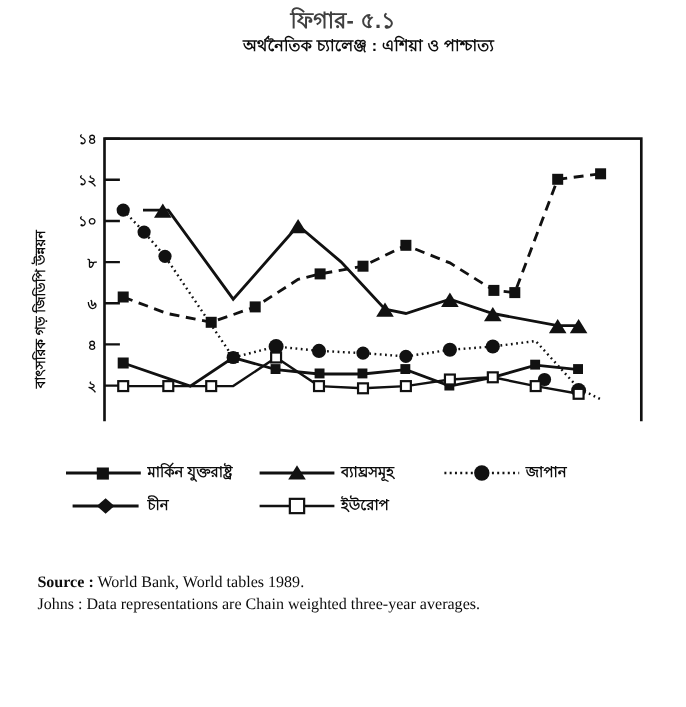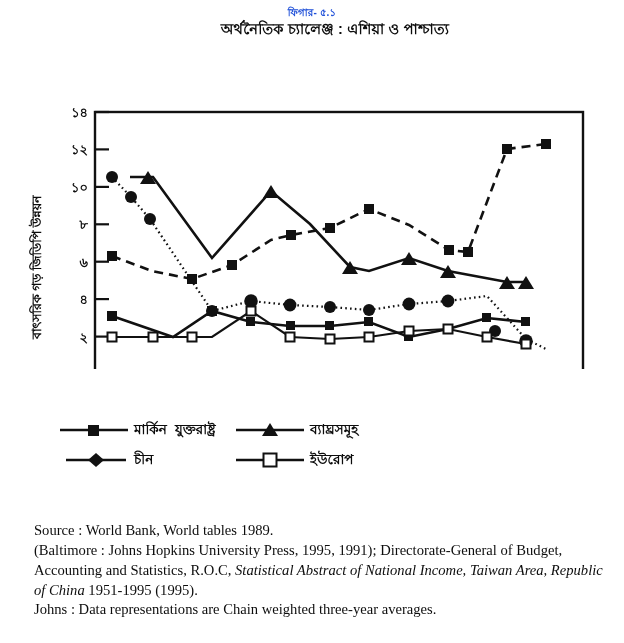--- a/index.html
+++ b/index.html
@@ -17,24 +17,24 @@
   }
 
   
   #figure-titles {
     text-align: center;
     padding-top: 6px;
   }
   .fig-title {
     font-family: "Liberation Sans", sans-serif;
     font-weight: bold;
-    font-size: 10px;
+    font-size: 20px;
     letter-spacing: .2px;
     line-height: 1.35;
-    color: #1d4ed8;
+    color: #404040;
   }
   .fig-subtitle {
     font-family: "Liberation Sans", sans-serif;
     font-weight: bold;
     font-size: 14.5px;
     letter-spacing: .2px;
     line-height: 1.35;
     color: #0c0c0c;
     padding-left: 46px;
   }
@@ -81,39 +81,39 @@
   .legend-item {
     display: flex;
     align-items: center;
     white-space: nowrap;
   }
   .legend-item.slot1 { width: 176px; }
   .legend-item.slot2 { width: 168px; align-items: center; }
   .legend-item.slot3 { width: 170px; }
   .legend-key { flex: 0 0 auto; }
   .legend-label {
-    font-family: Liberation Mono, monospace;
+    font-family: Liberation Sans, sans-serif;
     font-weight: bold;
     font-size: 13.5px;
     color: #0c0c0c;
     margin-left: 4px;
   }
 
   
   #source-note {
     position: absolute;
     left: 34px;
     top: 521px;
     width: 578px;
     font-family: "Liberation Serif", serif;
     font-size: 14.6px;
     line-height: 1.36;
     color: #0d0d0d;
   }
-  #source-note .lbl { font-weight: normal; }
+  #source-note .lbl { font-weight: bold; }
   #source-note .ital { font-style: italic; }
   #source-note p { margin: 0; }
 </style>
 </head>
 <body>
 
 <div id="figure-titles">
   <div class="fig-title">ফিগার- ৫.১</div>
   <div class="fig-subtitle">অর্থনৈতিক চ্যালেঞ্জ : এশিয়া ও পাশ্চাত্য</div>
 </div>
@@ -280,20 +280,27 @@
     </div>
 
     <div class="legend-item slot2">
       <svg class="legend-key" width="72" height="18">
         <line x1="2" y1="9" x2="70" y2="9" stroke="#111" stroke-width="2.6"></line>
         <polygon points="36,2 44,15 28,15" fill="#111"></polygon>
       </svg>
       <span class="legend-label">ব্যাঘ্রসমূহ</span>
     </div>
 
+    <div class="legend-item slot3">
+      <svg class="legend-key" width="72" height="18">
+        <line x1="2" y1="9" x2="70" y2="9" stroke="#111" stroke-width="2.2" stroke-dasharray="1.8,3"></line>
+        <circle cx="36" cy="9" r="7" fill="#111"></circle>
+      </svg>
+      <span class="legend-label">জাপান</span>
+    </div>
   </div>
 
   <div class="legend-row">
 
     <div class="legend-item slot1">
       <svg class="legend-key" width="72" height="18">
         <line x1="8" y1="9" x2="68" y2="9" stroke="#111" stroke-width="2.6"></line>
         <polygon points="38,2 46,9 38,16 30,9" fill="#111"></polygon>
       </svg>
       <span class="legend-label">চীন</span>
@@ -307,17 +314,14 @@
       <span class="legend-label">ইউরোপ</span>
     </div>
   </div>
 </div>
 
 <div id="source-note">
   <p>
     <span class="lbl">Source :</span>
     <span>World Bank, World tables 1989.</span>
   </p>
-  <p>
-    <span>(Baltimore : Johns Hopkins University Press, 1995, 1991); Directorate-General of Budget, Accounting and Statistics, R.O.C, </span><span class="ital">Statistical Abstract of National Income, Taiwan Area, Republic of China</span><span> 1951-1995 (1995).</span>
-  </p>
   <p>Johns : Data representations are Chain weighted three-year averages.</p>
 </div>
 
 </body></html>

